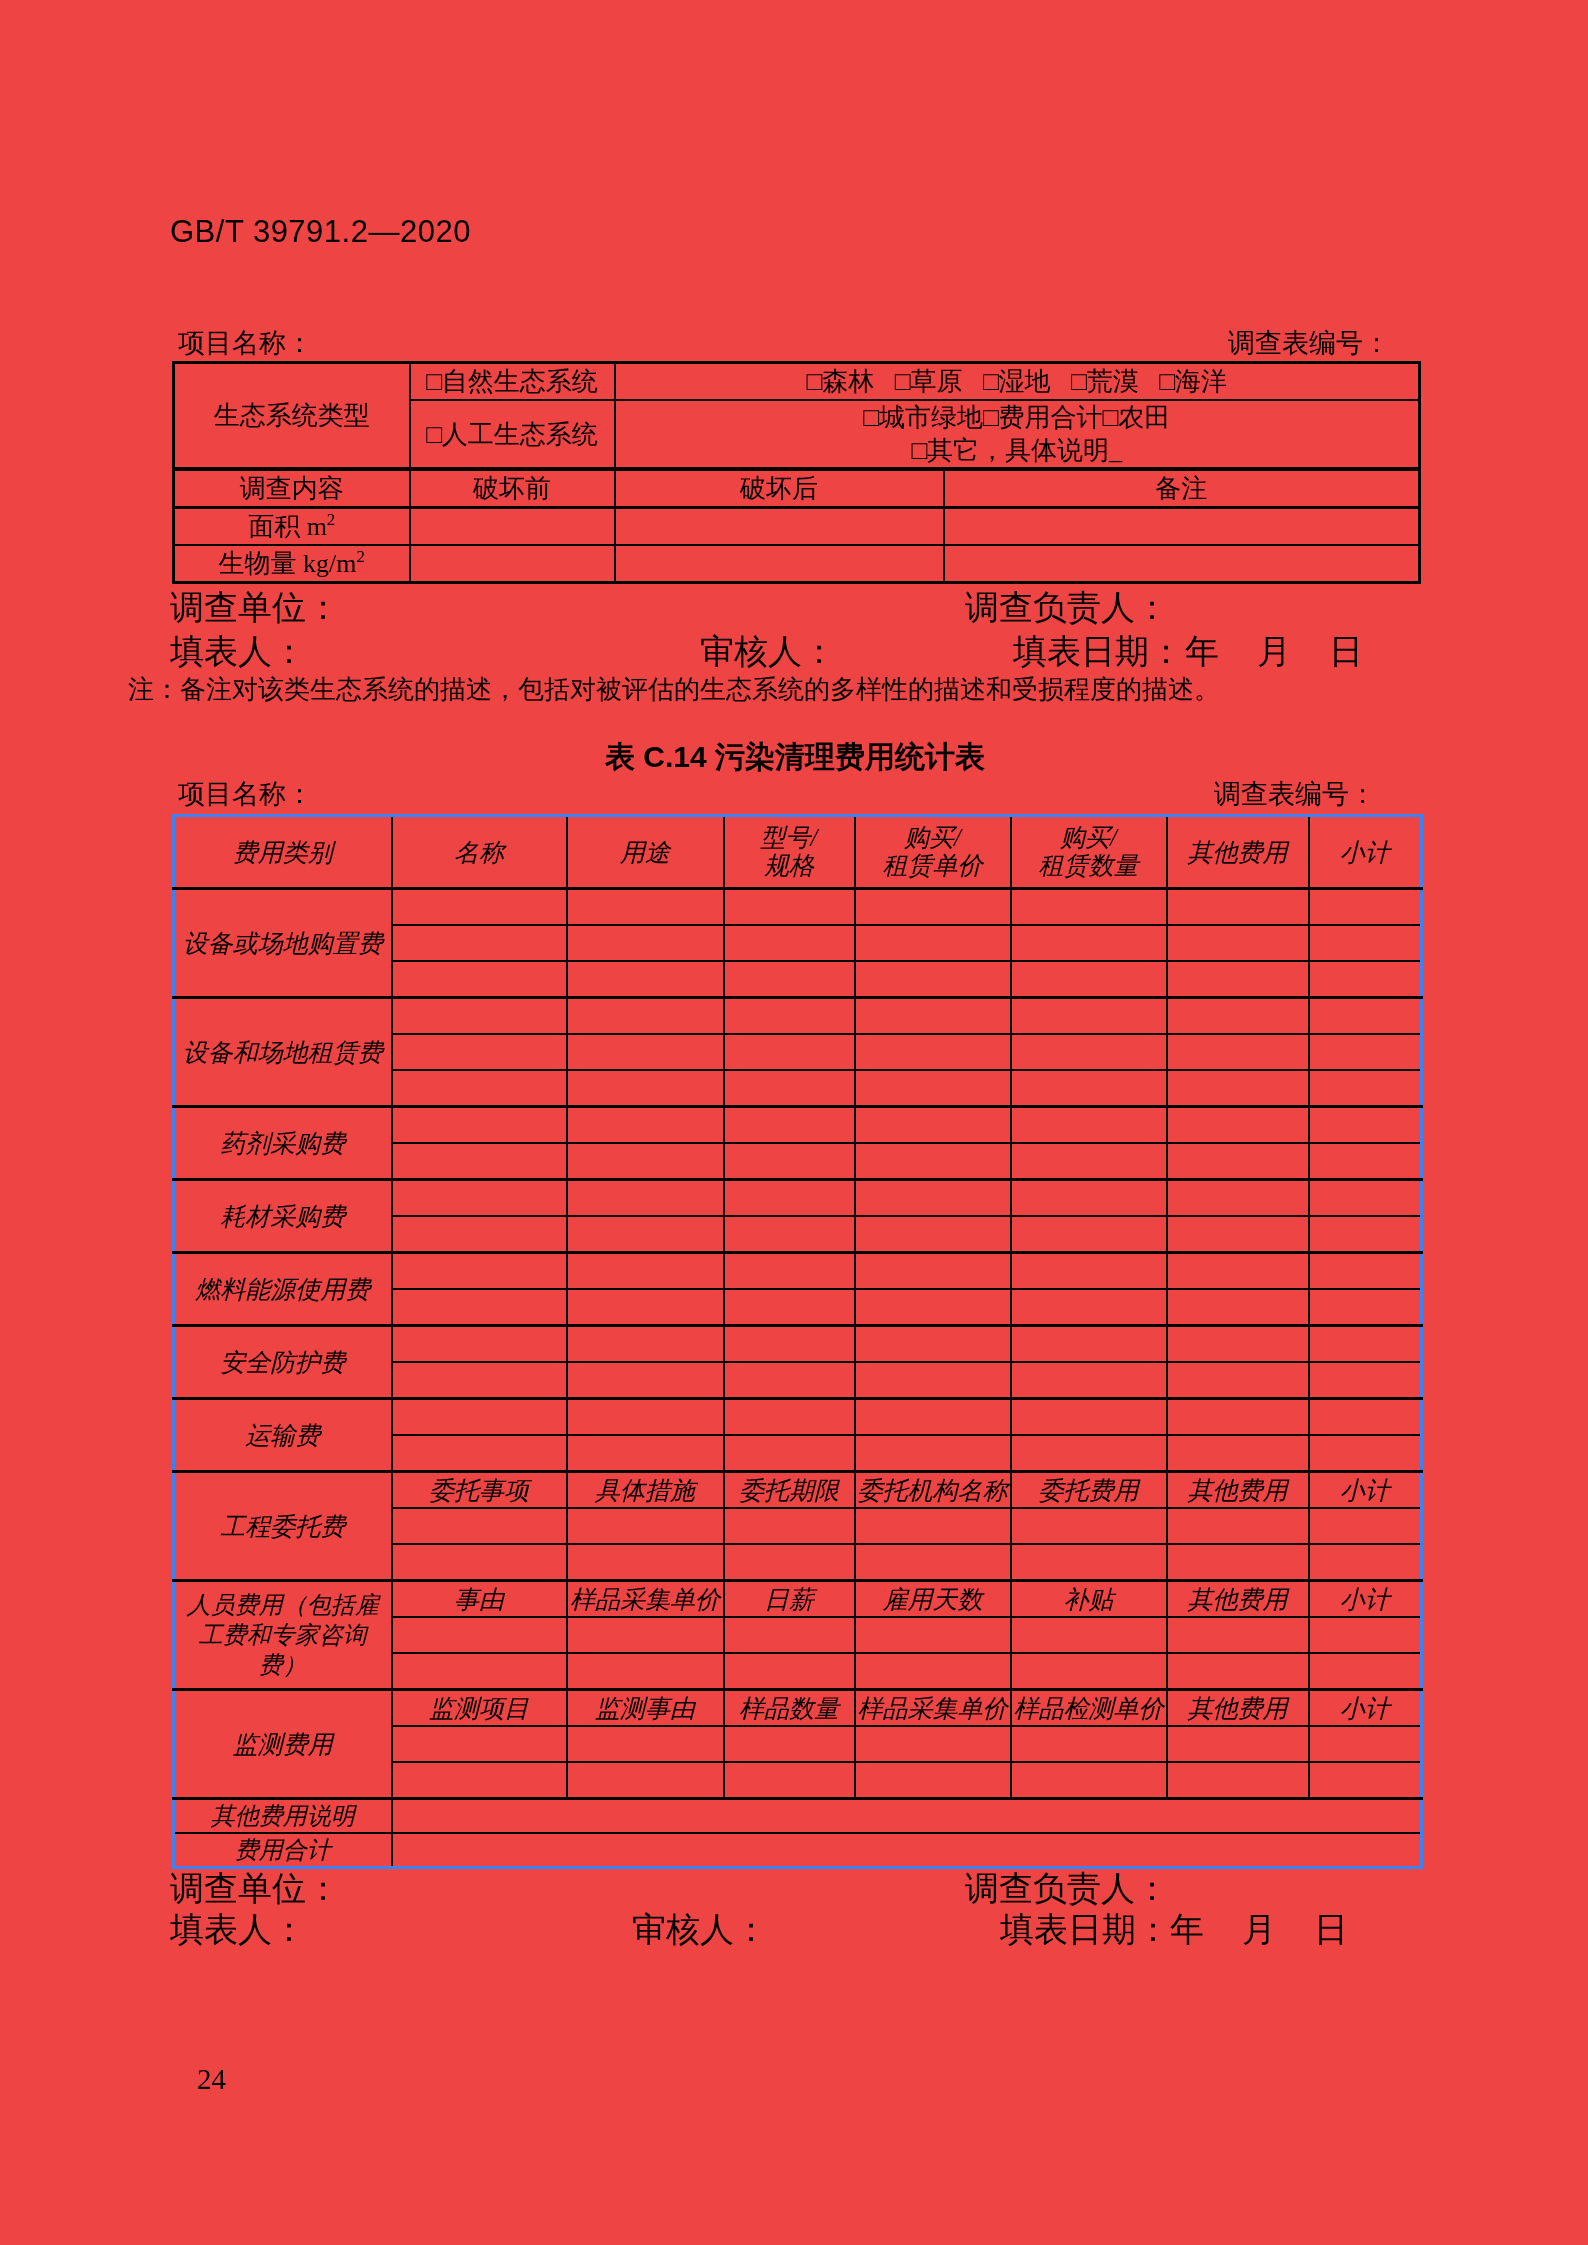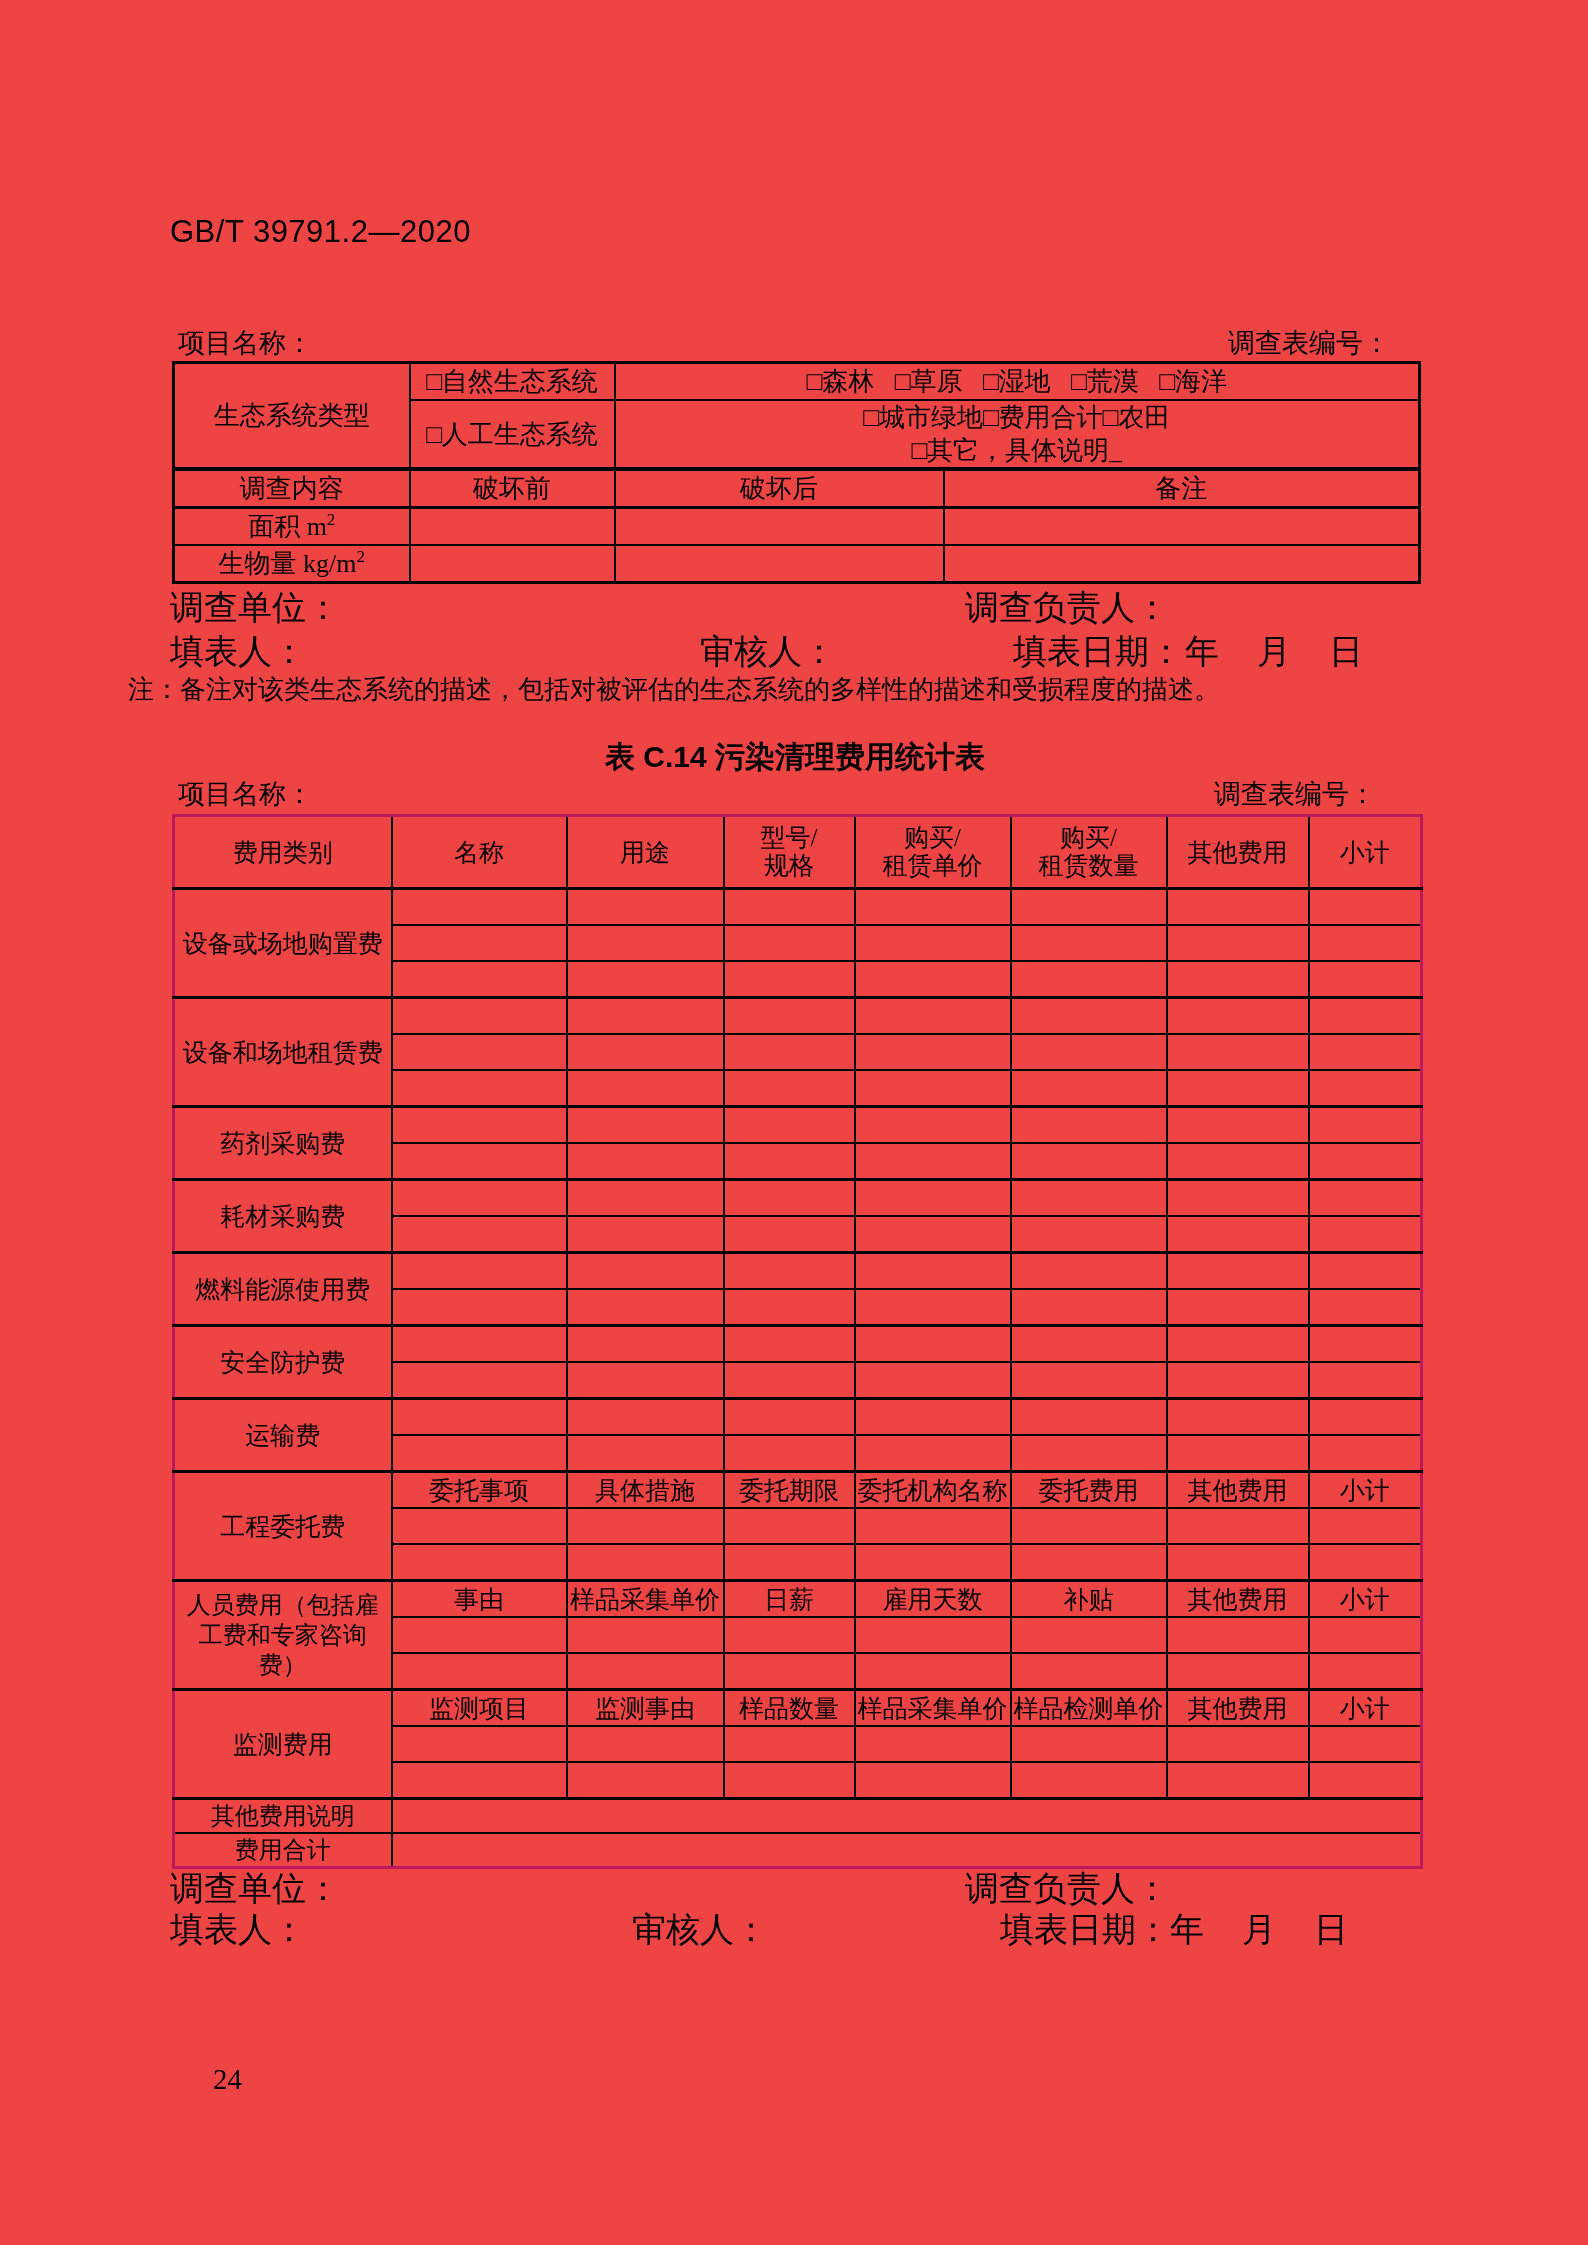--- a/index.html
+++ b/index.html
@@ -54,39 +54,40 @@
   #c13-table tr.r4 td{height:33px;}
   #c13-table tr.r5 td{height:33px;}
   #c13-table td.opts{word-spacing:14px;}
   #c13-table td.opts2 div{line-height:33px;}
   sup{font-size:17px;}
 
   
   #c14-table{
     position:absolute;left:172px;top:814px;
     border-collapse:collapse;table-layout:fixed;width:1248px;
-    border:3px solid #be185d;
+    border:3px solid #3b82f6;
     font-size:25px;
+    font-style:italic;
   }
   #c14-table th,#c14-table td{
     border:2px solid #000;
     text-align:center;vertical-align:middle;
     font-weight:normal;padding:0;overflow:hidden;
   }
   #c14-table tr.head th{height:70px;}
   #c14-table .hl{display:block;line-height:28px;}
   #c14-table td{height:34px;}
   #c14-table tr.ct>td{border-top:3px solid #000;}
   #c14-table td.wrap{
     white-space:normal;font-size:24px;line-height:30px;padding:0 3px;
   }
   #c14-table tr.sm td{height:24px;font-size:24px;}
 
   .footer-line{font-size:34px;text-align:right;}
-  #pg-num{left:197px;top:2063px;font-size:29px;margin-left:16px;}
+  #pg-num{left:197px;top:2063px;font-size:29px;}
   #c13-note{left:128px;top:672px;font-size:26px;}
 </style>
 </head>
 <body>
 
 <div id="page">
 
   <div id="std-code" class="abs">GB/T 39791.2—2020</div>
 
 

